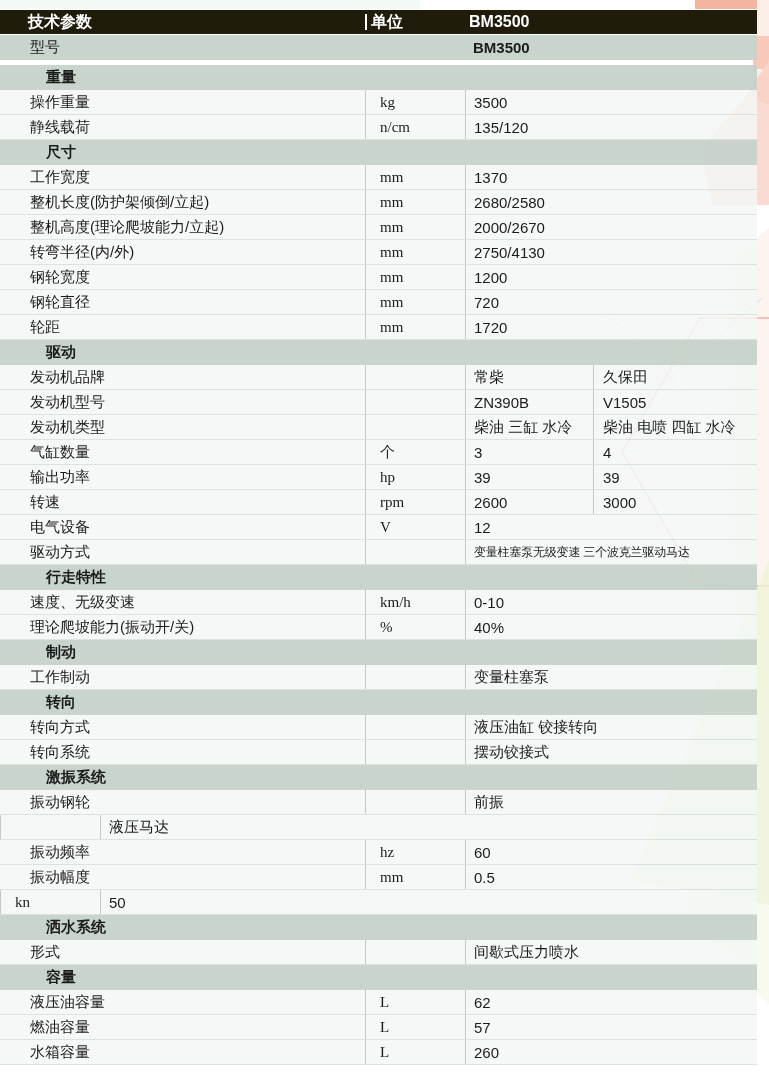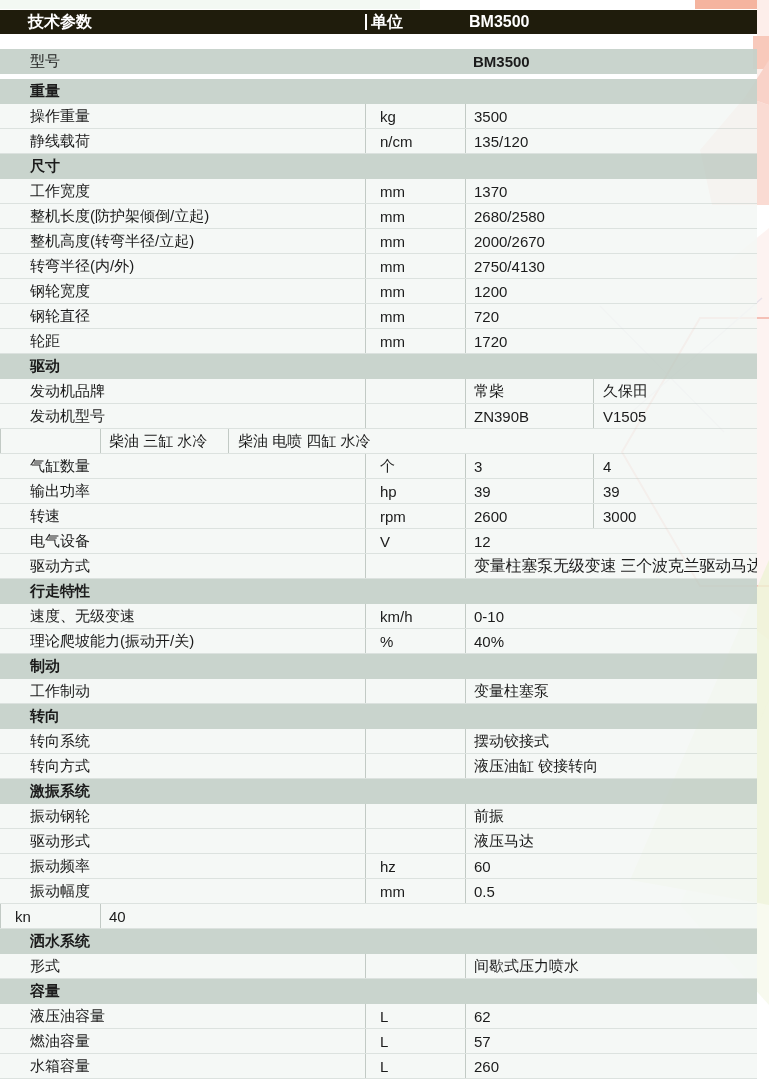--- a/index.html
+++ b/index.html
@@ -5,39 +5,39 @@
   :root{
     --header-bg:#1f1c0c; --header-text:#ffffff; --band:#c6d1ca;
     --row-bg:#f3f7f4; --divider:#c2cac5; --text:#1b1b1b;
   }
   html,body{margin:0;padding:0;}
   body{font-family:"Liberation Sans","DejaVu Sans",sans-serif;background:#fff;}
   .stage{position:relative;width:769px;height:1080px;background:#ffffff;overflow:hidden;}
   .deco{position:absolute;left:0;top:0;z-index:0;}
   .spec-table{position:absolute;left:0;top:10px;width:757px;z-index:1;color:var(--text);}
   .thead{height:24px;background:var(--header-bg);color:var(--header-text);
-         display:flex;align-items:center;font-weight:bold;font-size:16px;margin-bottom:15px;}
+         display:flex;align-items:center;font-weight:bold;font-size:16px;margin-bottom:1px;}
   .thead .hc1{width:365px;padding-left:28px;box-sizing:border-box;}
   .thead .hc2{width:100px;padding-left:4px;box-sizing:border-box;height:16px;line-height:16px;
               border-left:2px solid #fff;}
   .thead .hc3{padding-left:4px;}
   .row{display:flex;height:25px;font-size:15px;align-items:stretch;}
   .row.data{background:rgba(243,247,244,0.85);border-bottom:1px solid rgba(175,186,180,0.35);box-sizing:border-box;}
   .row.band{background:rgba(198,209,202,0.94);}
   .row.model{margin-bottom:5px;}
   .cell{box-sizing:border-box;display:flex;align-items:center;overflow:hidden;white-space:nowrap;}
   .c-label{width:365px;padding-left:30px;font-weight:normal;}
-  .c-unit{width:100px;padding-left:14px;border-left:1px solid var(--divider);}
+  .c-unit{width:100px;padding-left:14px;border-left:1px solid var(--divider);font-family:Liberation Serif, serif;}
   .c-val{width:128px;padding-left:8px;border-left:1px solid var(--divider);}
   .c-val.span{flex:1;width:auto;}
   .c-val2{flex:1;padding-left:9px;border-left:1px solid var(--divider);}
   .c-spacer{width:100px;}
   .model .c-val{font-weight:bold;border-left:none;}
-  .section-label{width:100%;padding-left:30px;font-weight:bold;font-family:Liberation Serif, serif;}
-  .small-val{font-size:16px;letter-spacing:-0.2px;}
+  .section-label{width:100%;padding-left:46px;font-weight:bold;font-family:Liberation Serif, serif;}
+  .small-val{font-size:12px;letter-spacing:-0.2px;}
 </style>
 </head>
 <body>
 
 <div class="stage">
 
   <svg class="deco" width="769" height="1080" viewBox="0 0 769 1080" aria-hidden="true">
     <rect x="0" y="0" width="420" height="9" fill="#eef6ee" opacity="0.7"></rect>
     <rect x="757" y="0" width="12" height="130" fill="#fdeeea"></rect>
     <rect x="695" y="0" width="62" height="9" fill="#f5b49f"></rect>
@@ -88,21 +88,21 @@
           <div class="cell c-label">工作宽度</div>
           <div class="cell c-unit">mm</div>
           <div class="cell c-val span">1370</div>
         </div>
         <div class="row data">
           <div class="cell c-label">整机长度(防护架倾倒/立起)</div>
           <div class="cell c-unit">mm</div>
           <div class="cell c-val span">2680/2580</div>
         </div>
         <div class="row data">
-          <div class="cell c-label">整机高度(转弯半径/立起)</div>
+          <div class="cell c-label">整机高度(理论爬坡能力/立起)</div>
           <div class="cell c-unit">mm</div>
           <div class="cell c-val span">2000/2670</div>
         </div>
         <div class="row data">
           <div class="cell c-label">转弯半径(内/外)</div>
           <div class="cell c-unit">mm</div>
           <div class="cell c-val span">2750/4130</div>
         </div>
         <div class="row data">
           <div class="cell c-label">钢轮宽度</div>
@@ -128,20 +128,21 @@
           <div class="cell c-val">常柴</div>
           <div class="cell c-val2">久保田</div>
         </div>
         <div class="row data">
           <div class="cell c-label">发动机型号</div>
           <div class="cell c-unit"></div>
           <div class="cell c-val">ZN390B</div>
           <div class="cell c-val2">V1505</div>
         </div>
         <div class="row data">
+          <div class="cell c-label">发动机类型</div>
           <div class="cell c-unit"></div>
           <div class="cell c-val">柴油 三缸 水冷</div>
           <div class="cell c-val2">柴油 电喷 四缸 水冷</div>
         </div>
         <div class="row data">
           <div class="cell c-label">气缸数量</div>
           <div class="cell c-unit">个</div>
           <div class="cell c-val">3</div>
           <div class="cell c-val2">4</div>
         </div>
@@ -185,55 +186,54 @@
         </div>
         <div class="row data">
           <div class="cell c-label">工作制动</div>
           <div class="cell c-unit"></div>
           <div class="cell c-val span">变量柱塞泵</div>
         </div>
         <div class="row band">
           <div class="cell section-label">转向</div>
         </div>
         <div class="row data">
+          <div class="cell c-label">转向方式</div>
+          <div class="cell c-unit"></div>
+          <div class="cell c-val span">液压油缸 铰接转向</div>
+        </div>
+        <div class="row data">
           <div class="cell c-label">转向系统</div>
           <div class="cell c-unit"></div>
           <div class="cell c-val span">摆动铰接式</div>
         </div>
-        <div class="row data">
-          <div class="cell c-label">转向方式</div>
-          <div class="cell c-unit"></div>
-          <div class="cell c-val span">液压油缸 铰接转向</div>
-        </div>
         <div class="row band">
           <div class="cell section-label">激振系统</div>
         </div>
         <div class="row data">
           <div class="cell c-label">振动钢轮</div>
           <div class="cell c-unit"></div>
           <div class="cell c-val span">前振</div>
         </div>
         <div class="row data">
-          <div class="cell c-label">驱动形式</div>
           <div class="cell c-unit"></div>
           <div class="cell c-val span">液压马达</div>
         </div>
         <div class="row data">
           <div class="cell c-label">振动频率</div>
           <div class="cell c-unit">hz</div>
           <div class="cell c-val span">60</div>
         </div>
         <div class="row data">
           <div class="cell c-label">振动幅度</div>
           <div class="cell c-unit">mm</div>
           <div class="cell c-val span">0.5</div>
         </div>
         <div class="row data">
           <div class="cell c-unit">kn</div>
-          <div class="cell c-val span">40</div>
+          <div class="cell c-val span">50</div>
         </div>
         <div class="row band">
           <div class="cell section-label">洒水系统</div>
         </div>
         <div class="row data">
           <div class="cell c-label">形式</div>
           <div class="cell c-unit"></div>
           <div class="cell c-val span">间歇式压力喷水</div>
         </div>
         <div class="row band">

